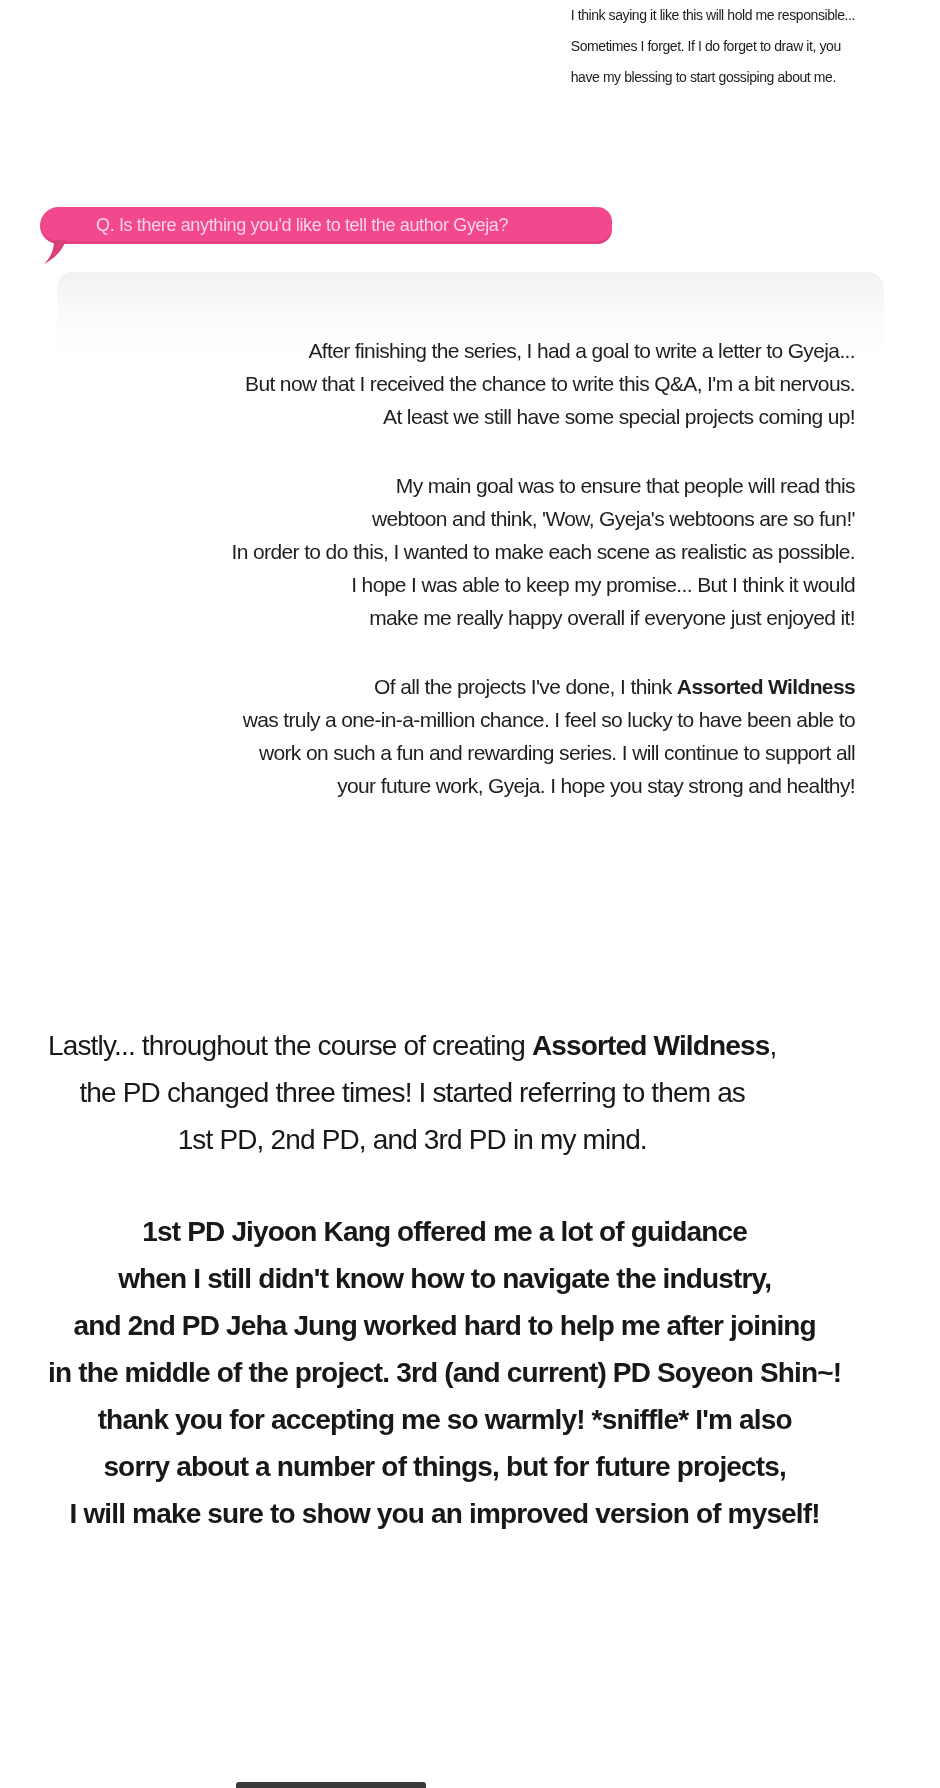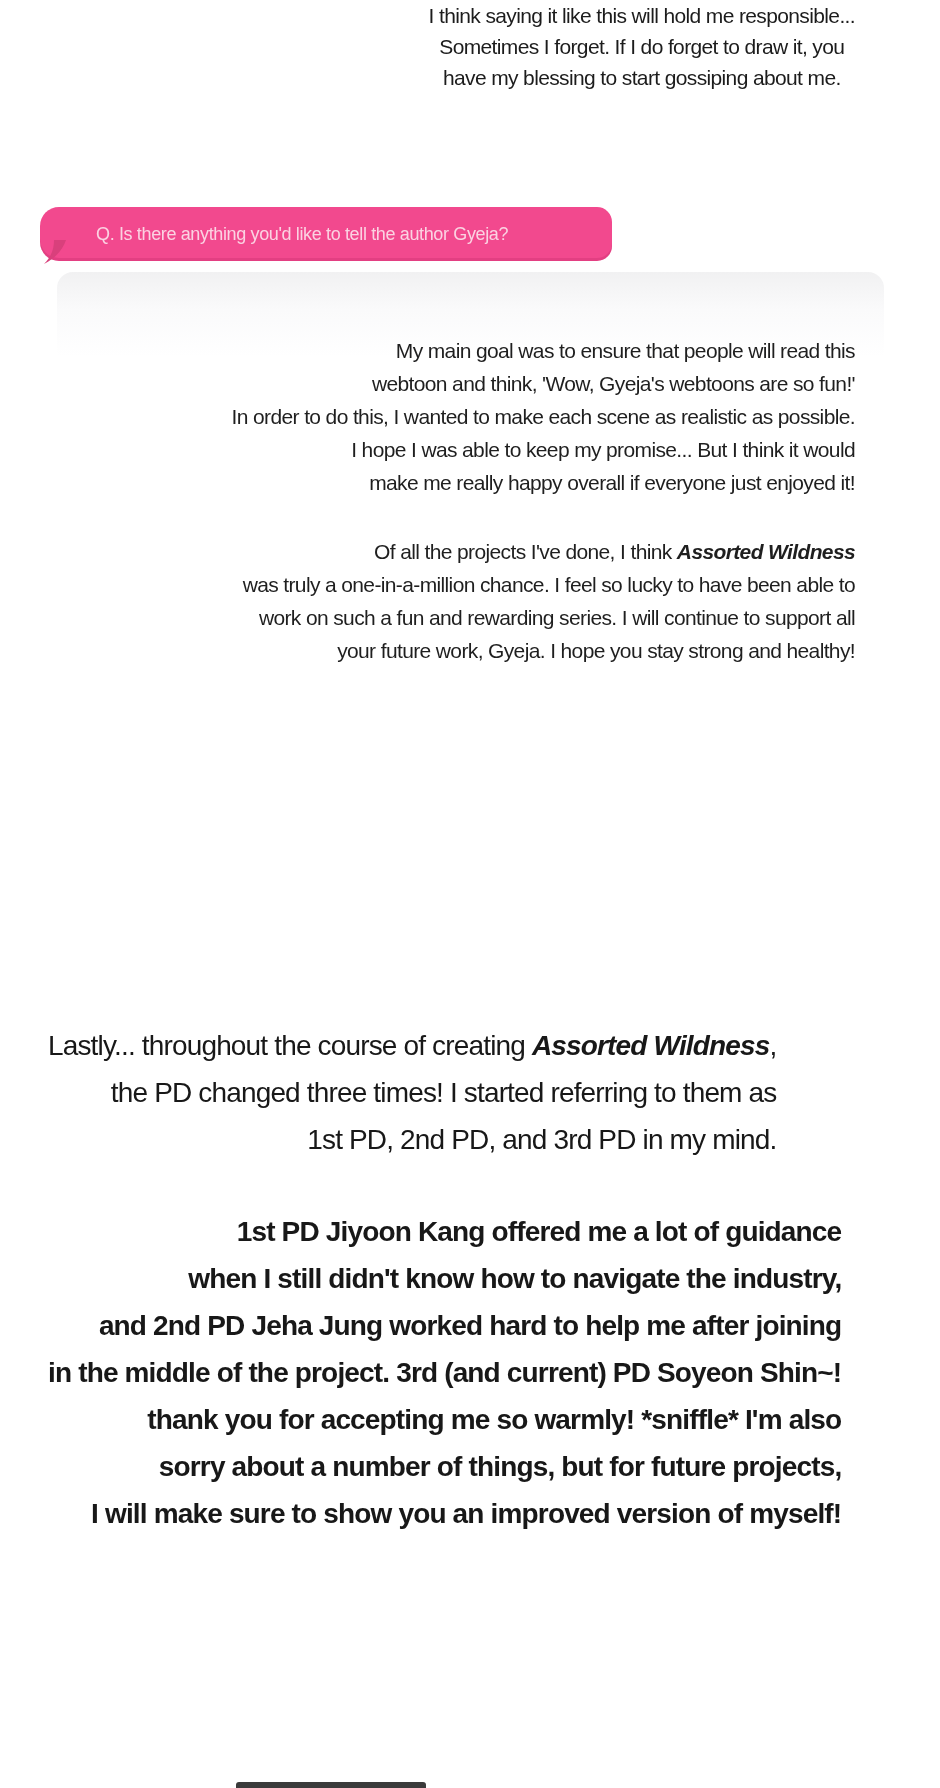--- a/index.html
+++ b/index.html
@@ -10,31 +10,31 @@
     overflow: hidden;
     font-family: "Liberation Sans", sans-serif;
     color: #1f1f1f;
   }
   .txt { letter-spacing: -0.03em; }
 
   
   .top-monologue {
     position: absolute;
     top: 0px; right: 85px;
-    text-align: center;
-    font-size: 21px; line-height: 31px;
+    text-align: left;
+    font-size: 14px; line-height: 31px;
     white-space: pre-line;
     color: #1c1c1c;
   }
 
   
   .q-banner {
     position: absolute;
     left: 40px; top: 207px;
-    width: 572px; height: 54px;
+    width: 572px; height: 37px;
     background: #f2498e;
     border-radius: 19px 15px 15px 19px;
     box-shadow: inset 0 -3px 0 rgba(160,20,80,0.18);
     display: flex; align-items: center;
     padding-left: 56px;
     box-sizing: border-box;
   }
   .q-banner-label {
     font-size: 18px;
     color: #fbd3e2;
@@ -58,30 +58,30 @@
 
   
   .answers {
     position: absolute;
     top: 334px; right: 85px;
     text-align: right;
     font-size: 21px; line-height: 33px;
     color: #1f1f1f;
   }
   .answer-para { white-space: pre-line; margin: 0 0 36px 0; }
-  .title-em { font-weight: bold; font-style: italic; }
+  .title-em { font-weight: bold; }
 
   
   .outro {
     position: absolute;
     left: 48px;
     font-size: 28px; line-height: 47px;
     color: #181818;
     white-space: pre-line;
-    text-align: right;
+    text-align: center;
   }
   .outro-a { top: 1022px; }
   .outro-b { top: 1208px; font-weight: bold; }
 
   
   .next-panel-edge {
     position: absolute;
     left: 236px; bottom: 0;
     width: 190px; height: 6px;
     background: #3a3a3a;
@@ -98,20 +98,23 @@
 <div class="q-banner">
   <span class="q-banner-label">Q. Is there anything you'd like to tell the author Gyeja?</span>
 </div>
 <svg class="q-tail" viewBox="0 0 26 26">
   <path d="M22,0 C19,9 12,18 0,24 C8,16 10,8 10,0 Z" fill="#d9407c"></path>
 </svg>
 
 <div class="answer-panel"></div>
 
 <div class="answers txt">
+  <p class="answer-para">After finishing the series, I had a goal to write a letter to Gyeja...
+But now that I received the chance to write this Q&amp;A, I'm a bit nervous.
+At least we still have some special projects coming up!</p>
   <p class="answer-para">My main goal was to ensure that people will read this
 webtoon and think, 'Wow, Gyeja's webtoons are so fun!'
 In order to do this, I wanted to make each scene as realistic as possible.
 I hope I was able to keep my promise... But I think it would
 make me really happy overall if everyone just enjoyed it!</p>
   <p class="answer-para"><span>Of all the projects I've done, I think </span><span class="title-em">Assorted Wildness</span>
 <span>was truly a one-in-a-million chance. I feel so lucky to have been able to
 work on such a fun and rewarding series. I will continue to support all
 your future work, Gyeja. I hope you stay strong and healthy!</span></p>
 </div>

